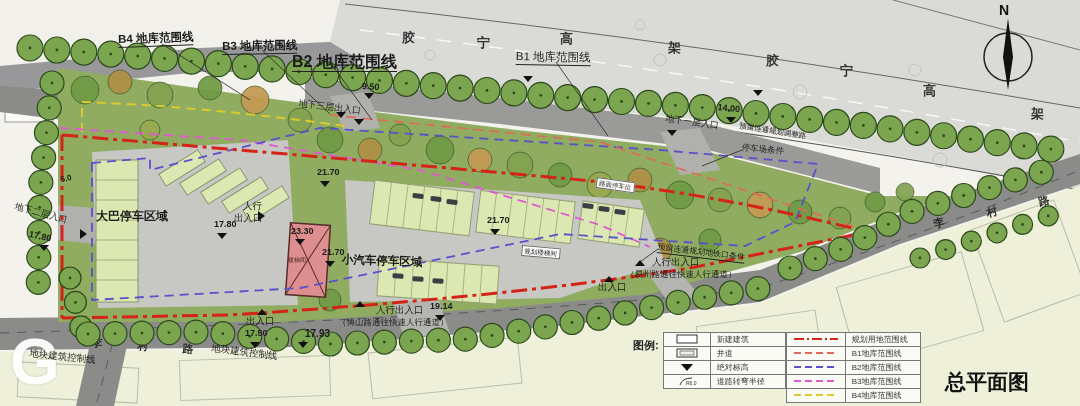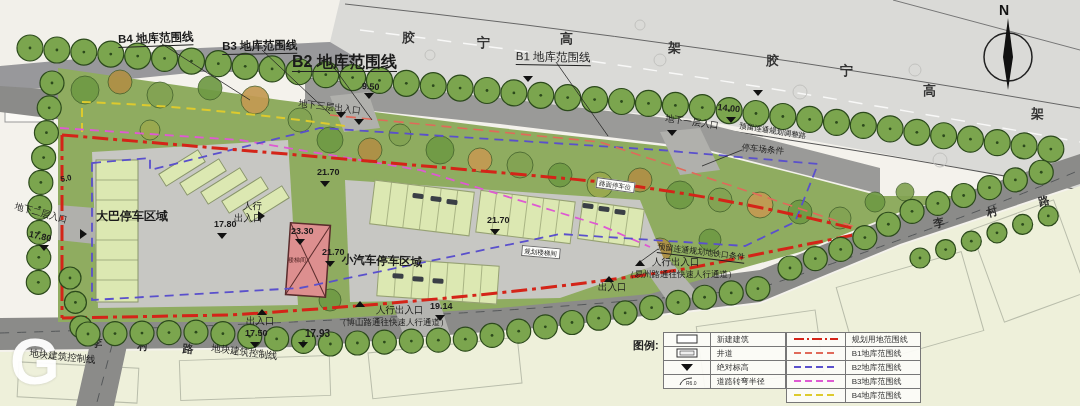--- a/index.html
+++ b/index.html
@@ -540,17 +540,18 @@
           <tr>
             <td class="sym"><svg width="46" height="6">
                 <line x1="1" y1="3" x2="45" y2="3" stroke="#ddca2e" stroke-width="2" stroke-dasharray="7 4"></line>
               </svg></td>
             <td class="lab">B4地库范围线</td>
           </tr>
         </tbody>
       </table>
   </div>
 
+  <div id="title" style="left:945px;top:368px;font-size:21px;">总平面图</div>
 
   <div id="wm">
     <span class="g">G</span>
   </div>
 </div>
 
 </body></html>

